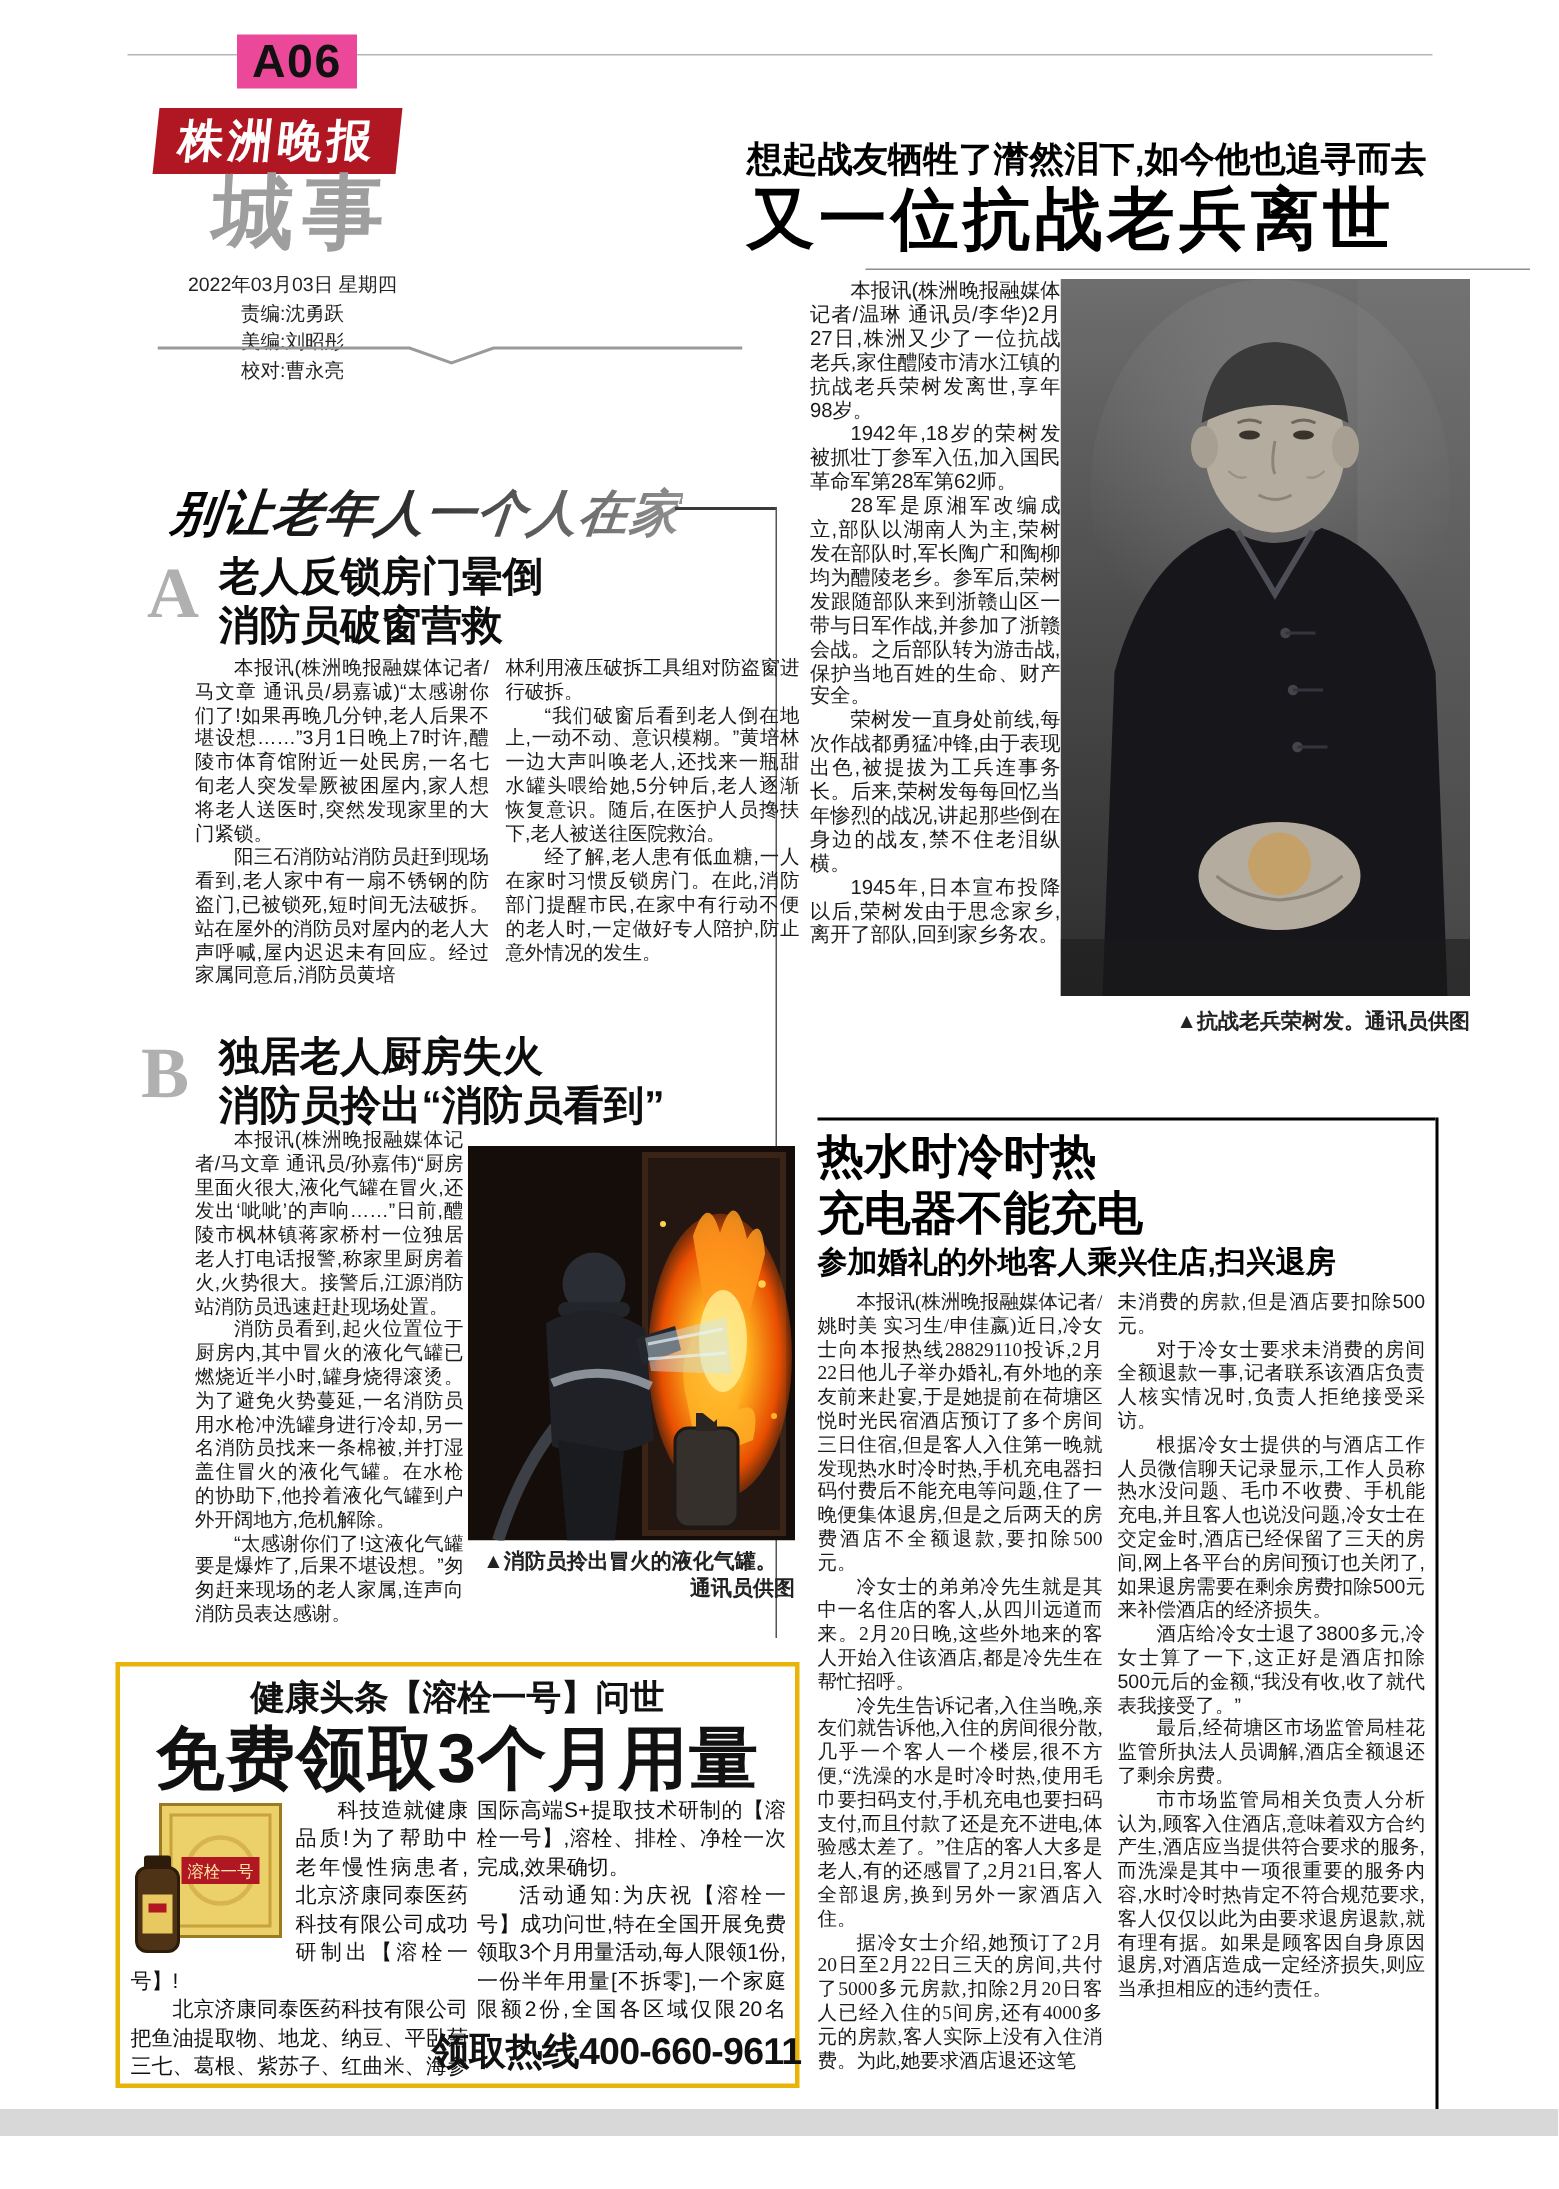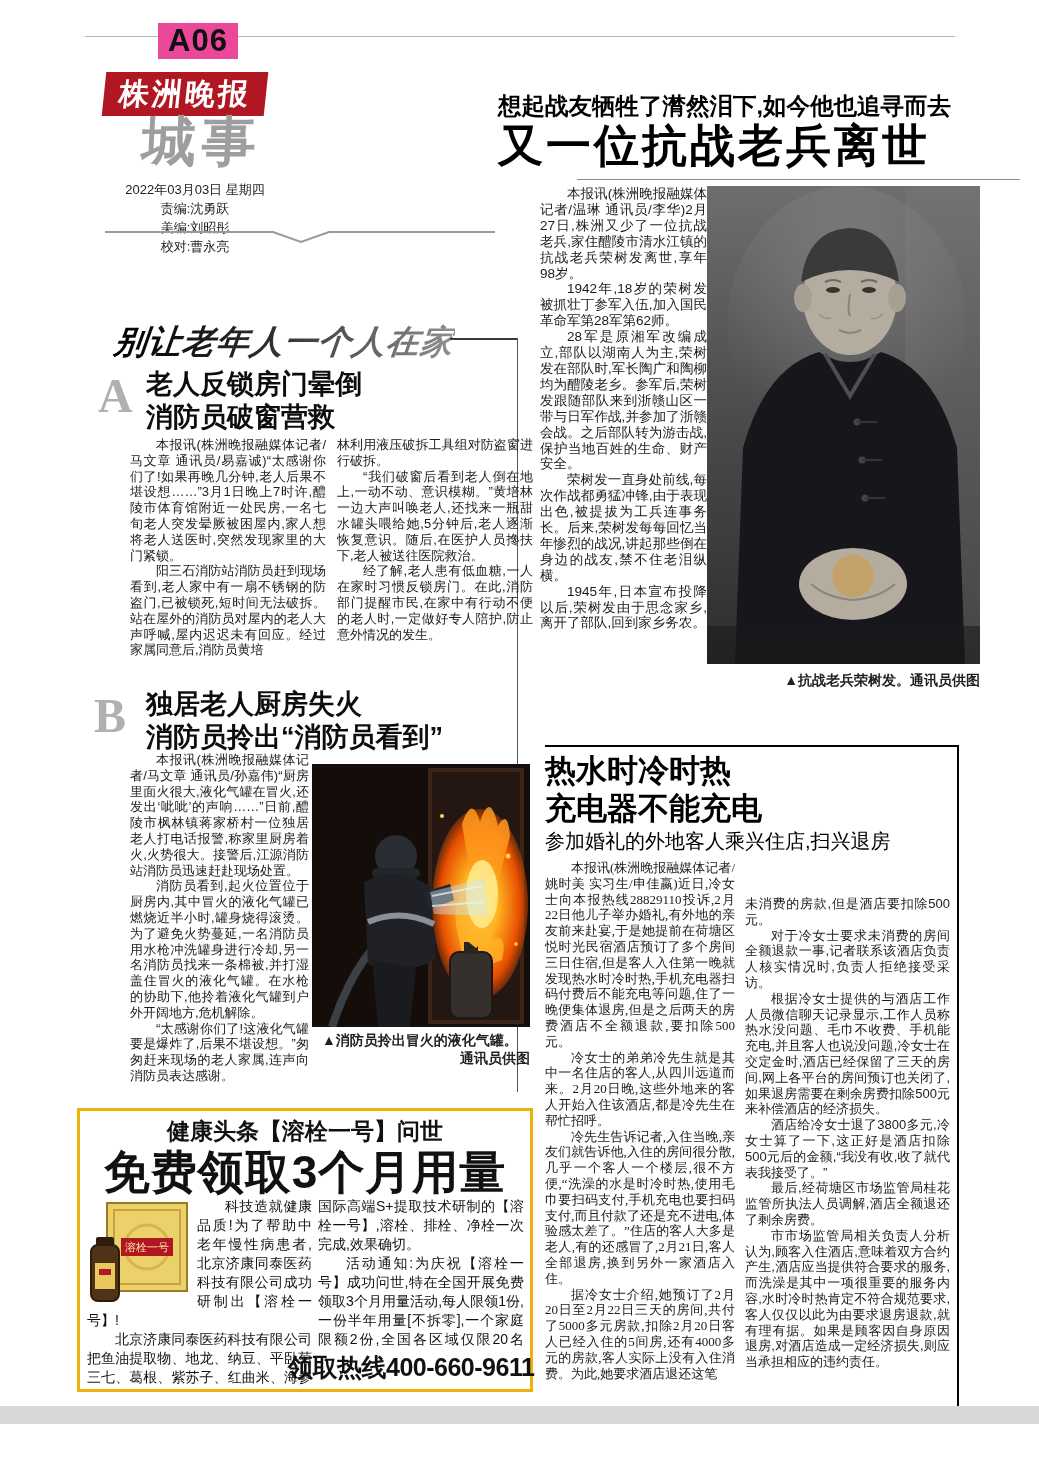--- a/index.html
+++ b/index.html
@@ -27,21 +27,21 @@
   .banner-text{font-weight:900;font-style:italic;font-size:33px;letter-spacing:1px;
         color:#1a1a1a;transform:skewX(-6deg);white-space:nowrap;}
   @supports (-webkit-background-clip: text){
     .banner-text{background:linear-gradient(90deg,#000 0%,#2d2d2d 45%,#909090 100%);
       -webkit-background-clip:text;color:transparent;}
   }
   .biglabel{font-size:48px;font-weight:bold;color:#b0b0b0;font-family:"Liberation Serif",serif;}
   .subhead2{font-size:27px;font-weight:800;line-height:33px;color:#0d0d0d;white-space:nowrap;}
   
   .hotelhead{font-size:31px;font-weight:900;line-height:38px;color:#000;white-space:nowrap;}
-  .hotelsub{font-size:20px;font-weight:400;color:#000;white-space:nowrap;}
+  .hotelsub{font-size:20px;font-weight:700;color:#000;white-space:nowrap;}
   
   .adbox{border:3px solid #eab308;background:#fff;}
   .adheader{text-align:center;font-size:23px;font-weight:800;}
   .adheadline{text-align:center;font-size:46px;font-weight:900;letter-spacing:1px;line-height:50px;}
   .adcol{font-size:14px;line-height:19px;text-align:justify;overflow:hidden;}
   .adcol p.ind{text-indent:2em;}
   .hotline{font-size:25px;font-weight:900;letter-spacing:-0.5px;white-space:nowrap;text-align:right;}
   .prodimg{float:left;margin:2px 6px 2px 0;}
   .vrule{border-left:1px solid #555;width:0;}
   .blackrule{border-top:2px solid #000;height:0;}
@@ -217,21 +217,21 @@
     <div>热水时冷时热</div>
     <div>充电器不能充电</div>
   </div>
   <div class="abs hotelsub" style="left:545px;top:828px;">参加婚礼的外地客人乘兴住店,扫兴退房</div>
   <div class="abs bodycol" style="left:545px;top:860px;width:190px;height:546px;font-family:Liberation Serif, serif;">
       <p class="ind">本报讯(株洲晚报融媒体记者/姚时美 实习生/申佳嬴)近日,冷女士向本报热线28829110投诉,2月22日他儿子举办婚礼,有外地的亲友前来赴宴,于是她提前在荷塘区悦时光民宿酒店预订了多个房间三日住宿,但是客人入住第一晚就发现热水时冷时热,手机充电器扫码付费后不能充电等问题,住了一晚便集体退房,但是之后两天的房费酒店不全额退款,要扣除500元。</p>
       <p class="ind">冷女士的弟弟冷先生就是其中一名住店的客人,从四川远道而来。2月20日晚,这些外地来的客人开始入住该酒店,都是冷先生在帮忙招呼。</p>
       <p class="ind">冷先生告诉记者,入住当晚,亲友们就告诉他,入住的房间很分散,几乎一个客人一个楼层,很不方便,“洗澡的水是时冷时热,使用毛巾要扫码支付,手机充电也要扫码支付,而且付款了还是充不进电,体验感太差了。”住店的客人大多是老人,有的还感冒了,2月21日,客人全部退房,换到另外一家酒店入住。</p>
       <p class="ind">据冷女士介绍,她预订了2月20日至2月22日三天的房间,共付了5000多元房款,扣除2月20日客人已经入住的5间房,还有4000多元的房款,客人实际上没有入住消费。为此,她要求酒店退还这笔</p>
     </div>
-  <div class="abs bodycol" style="left:745px;top:860px;width:205px;height:546px;margin-top:36px;">
+  <div class="abs bodycol" style="left:745px;top:860px;width:205px;height:546px;">
       <p>未消费的房款,但是酒店要扣除500元。</p>
       <p class="ind">对于冷女士要求未消费的房间全额退款一事,记者联系该酒店负责人核实情况时,负责人拒绝接受采访。</p>
       <p class="ind">根据冷女士提供的与酒店工作人员微信聊天记录显示,工作人员称热水没问题、毛巾不收费、手机能充电,并且客人也说没问题,冷女士在交定金时,酒店已经保留了三天的房间,网上各平台的房间预订也关闭了,如果退房需要在剩余房费扣除500元来补偿酒店的经济损失。</p>
       <p class="ind">酒店给冷女士退了3800多元,冷女士算了一下,这正好是酒店扣除500元后的金额,“我没有收,收了就代表我接受了。”</p>
       <p class="ind">最后,经荷塘区市场监管局桂花监管所执法人员调解,酒店全额退还了剩余房费。</p>
       <p class="ind">市市场监管局相关负责人分析认为,顾客入住酒店,意味着双方合约产生,酒店应当提供符合要求的服务,而洗澡是其中一项很重要的服务内容,水时冷时热肯定不符合规范要求,客人仅仅以此为由要求退房退款,就有理有据。如果是顾客因自身原因退房,对酒店造成一定经济损失,则应当承担相应的违约责任。</p>
     </div>
 
   <div class="abs bottombar" style="left:0;top:1406px;width:1039px;height:18px;"></div>
 

